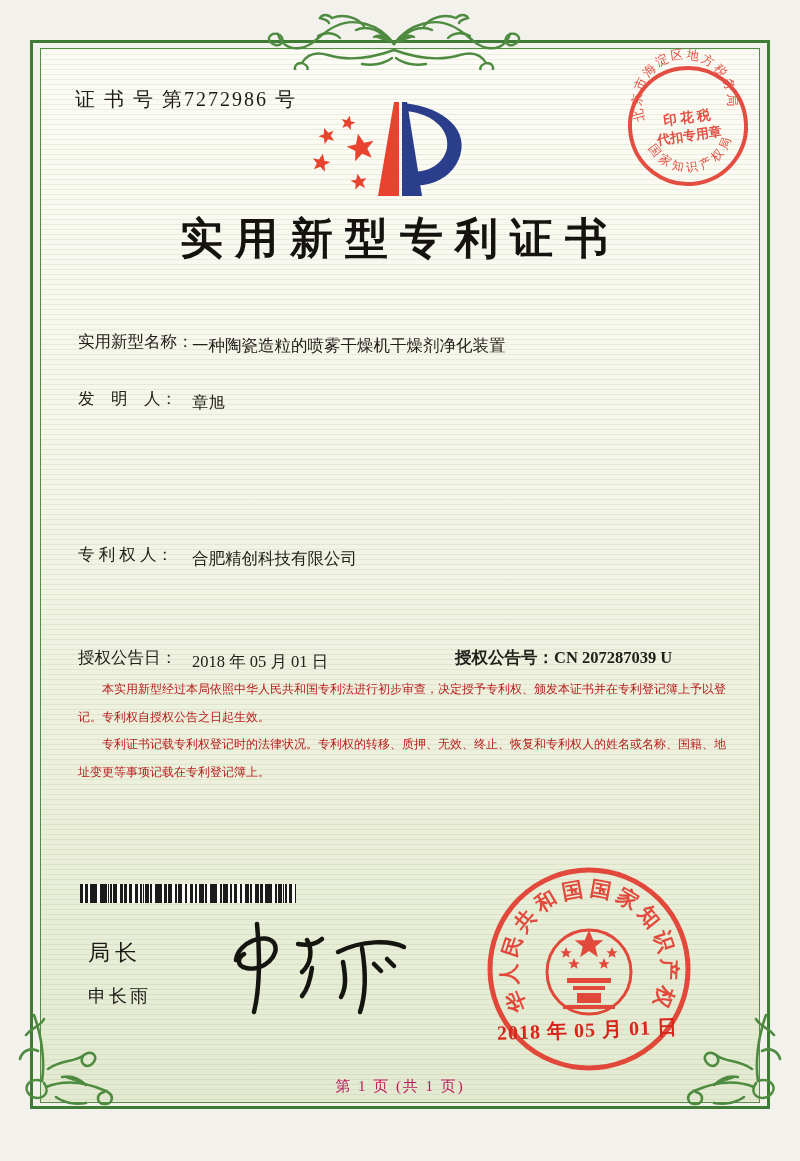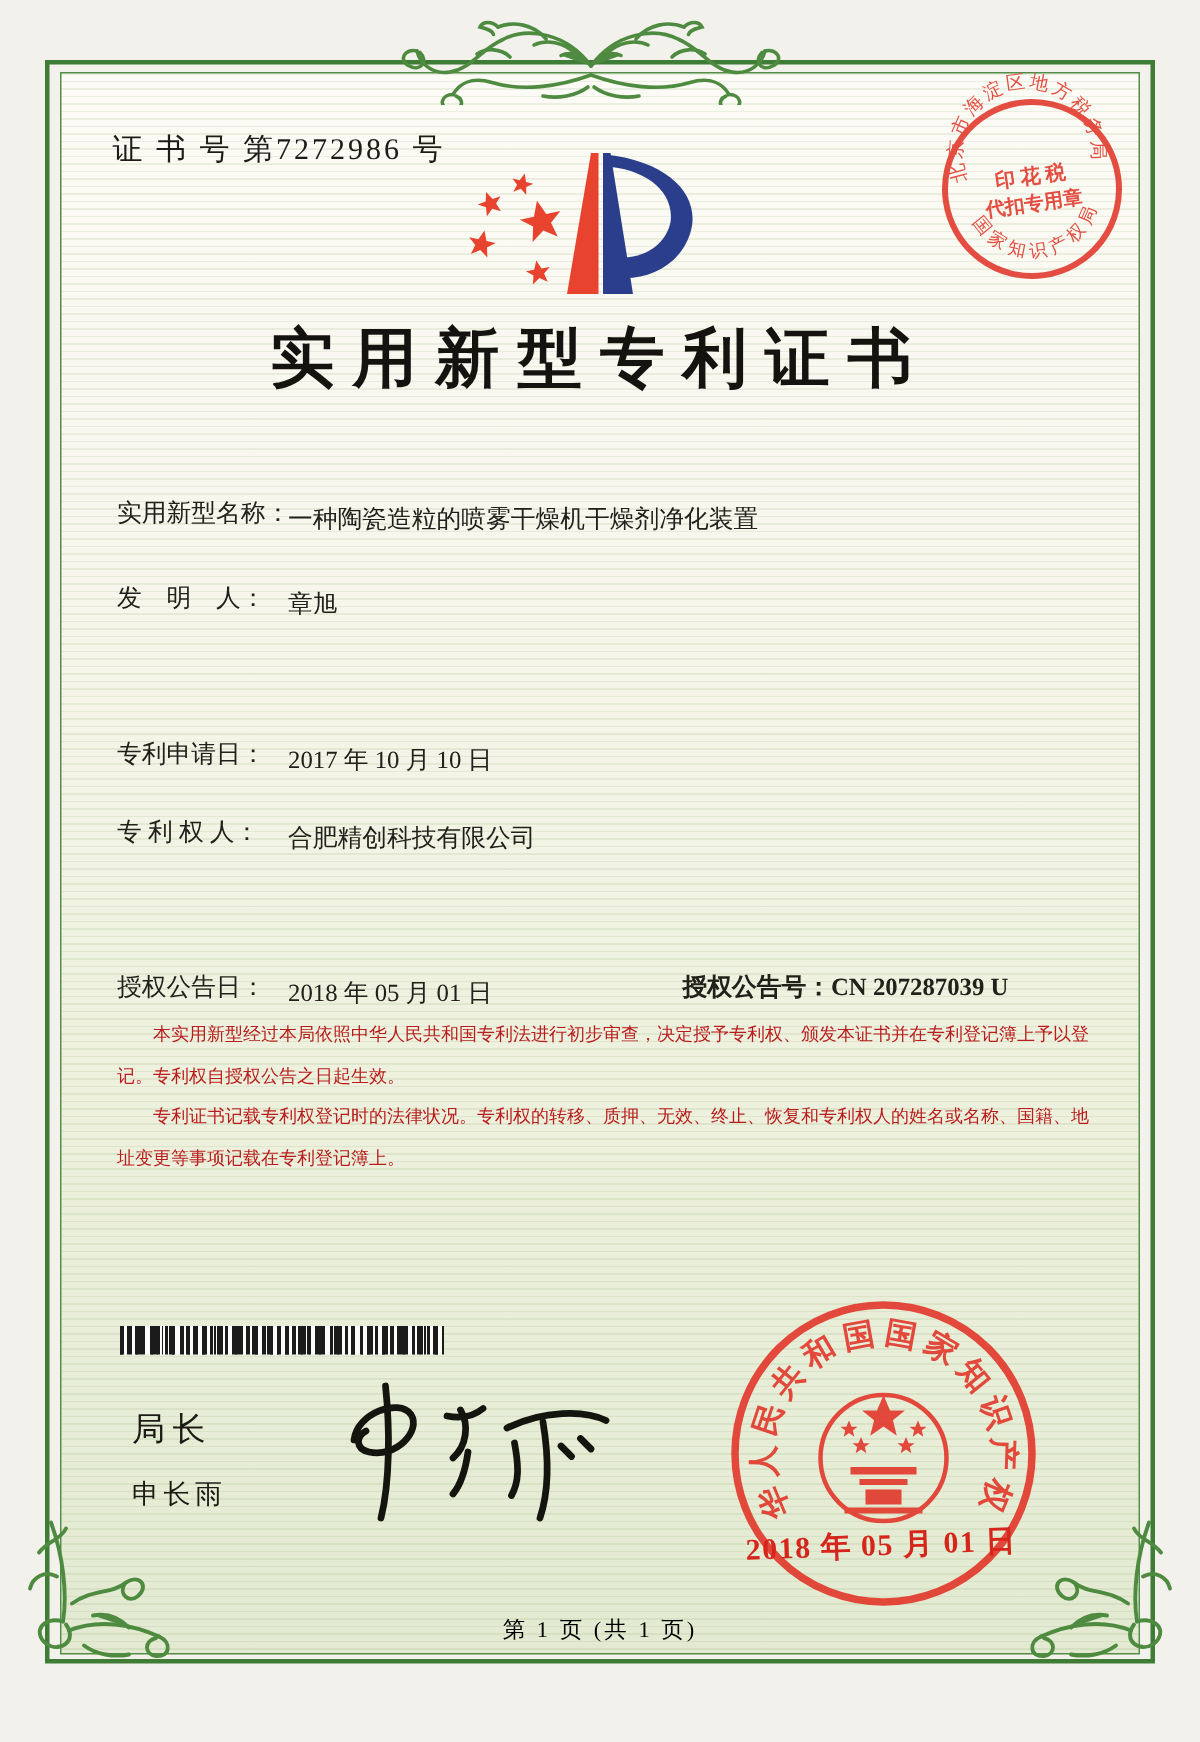--- a/index.html
+++ b/index.html
@@ -60,21 +60,21 @@
   }
 
   .director{left:88px;top:938px;font-size:22px;letter-spacing:5px;color:#1c1a15;}
   .director-name{left:88px;top:984px;font-size:18px;letter-spacing:3px;color:#1c1a15;}
 
   .sig-svg{left:210px;top:912px;}
   .seal-svg{left:478px;top:860px;}
   .seal-date{left:497px;top:1016px;width:220px;font-size:20px;font-weight:bold;
     color:var(--date-red);letter-spacing:1px;transform:rotate(-2deg);white-space:nowrap;}
 
-  .footer-page{left:0;right:0;top:1077px;text-align:center;font-size:15px;color:#000000;letter-spacing:2px;}
+  .footer-page{left:0;right:0;top:1077px;text-align:center;font-size:15px;color:#be185d;letter-spacing:2px;}
 
   .tax-svg{left:606px;top:46px;}
   .logo-svg{left:298px;top:90px;}
   .top-orn{left:50%;top:6px;transform:translateX(-52%);}
   .corner{bottom:36px;width:116px;height:118px;}
   .corner-left{left:12px;}
   .corner-right{right:12px;transform:scaleX(-1);}
 
   svg text{font-family:"Liberation Serif","DejaVu Serif",serif;}
 </style>
@@ -146,24 +146,20 @@
   <div class="abs row r0">
     <span class="lbl">实用新型名称：</span>
     <span class="val">一种陶瓷造粒的喷雾干燥机干燥剂净化装置</span>
   </div>
 
   <div class="abs cert-title">实用新型专利证书</div>
   <div class="abs row r1">
     <span class="lbl">发　明　人：</span>
     <span class="val">章旭</span>
   </div>
-  <div class="abs row r3">
-    <span class="lbl">专利申请日：</span>
-    <span class="val">2017 年 10 月 10 日</span>
-  </div>
   <div class="abs row r4">
     <span class="lbl">专 利 权 人：</span>
     <span class="val">合肥精创科技有限公司</span>
   </div>
 
   <div class="abs row grant-row">
     <span class="lbl">授权公告日：</span>
     <span class="val">2018 年 05 月 01 日</span>
     <span class="grant-right">
       <span>授权公告号：</span><span>CN 207287039 U</span>

